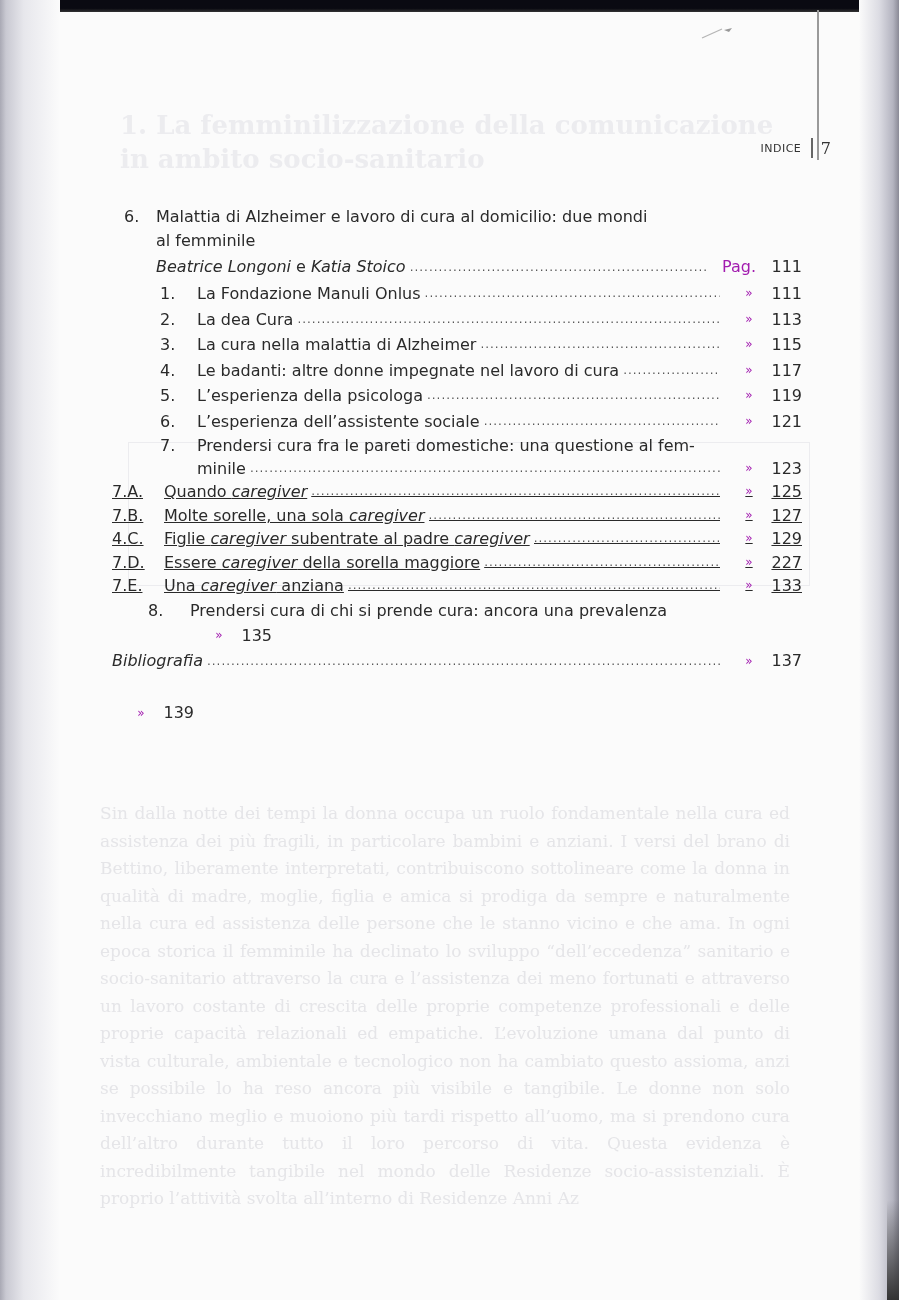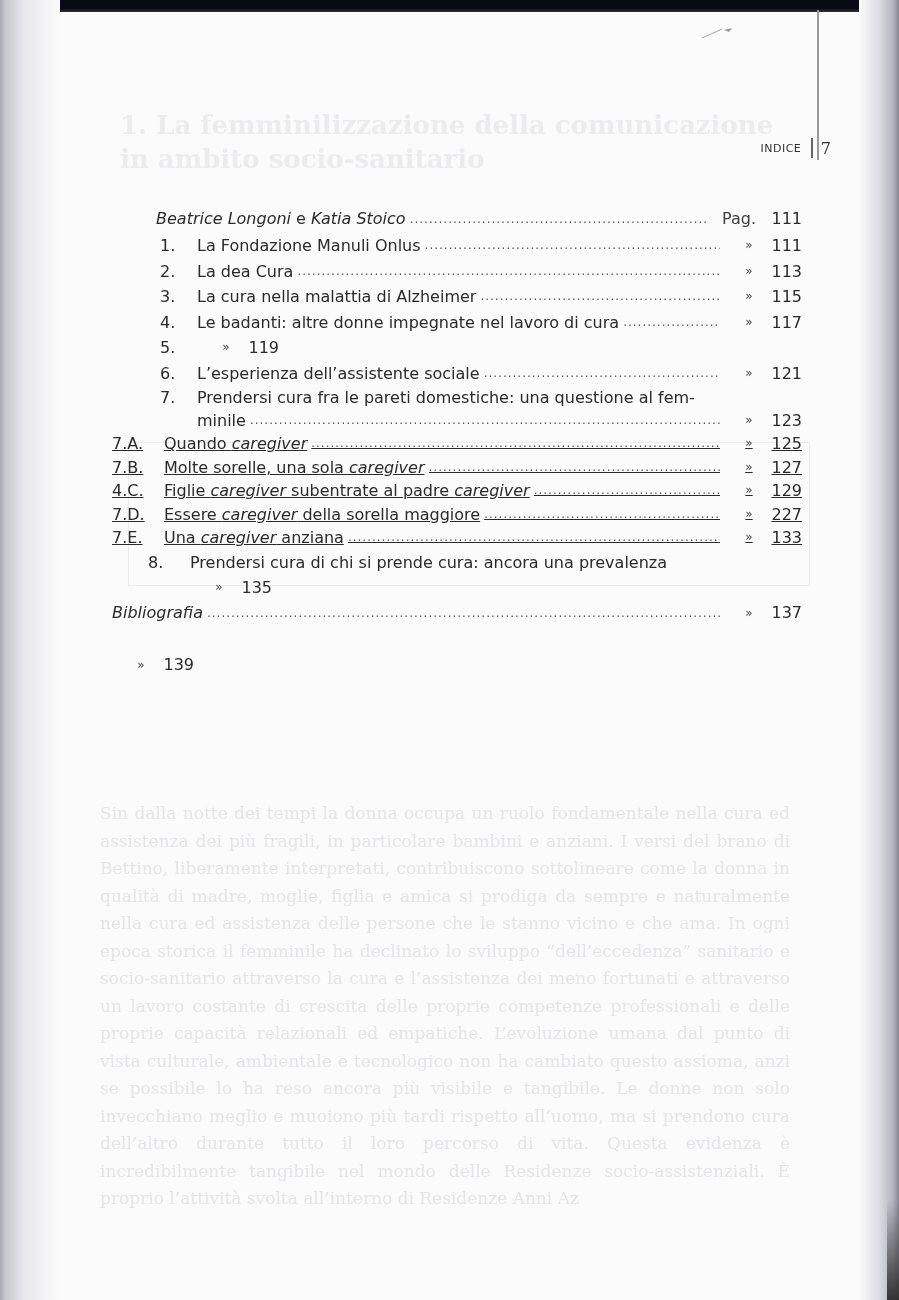--- a/index.html
+++ b/index.html
@@ -30,21 +30,21 @@
   .running-head { font-size: 11px; letter-spacing: 0.5px; color: #333; }
   .header-rule { width: 1.5px; height: 20px; background: #666; margin: 0 8px 0 10px; }
   .page-number { font-size: 16px; color: #333; font-family: "DejaVu Serif", serif; }
 
   .toc { position: absolute; left: 112px; top: 205px; width: 690px; font-size: 16px; color: #2a2a2a; }
   .entry { position: relative; display: flex; align-items: center; }
   .num { flex: 0 0 auto; }
   .title { flex: 1 1 auto; display: flex; align-items: flex-end; overflow: hidden; white-space: nowrap; }
   .leader { flex: 1 1 auto; overflow: hidden; white-space: nowrap; color: #555; letter-spacing: 1px; font-size: 12px; margin-left: 4px; }
   .leader::after { content: "........................................................................................................................................................................"; }
-  .marker { flex: 0 0 34px; text-align: center; font-size: 12px; color: #404040; margin-left: 12px; }
+  .marker { flex: 0 0 34px; text-align: center; font-size: 12px; color: #a21caf; margin-left: 12px; }
   .page { flex: 0 0 36px; text-align: right; }
   .it { font-style: italic; }
 
   .chapter { margin-left: 12px; line-height: 24px; }
   .chapter .num { width: 32px; display: inline-block; }
   .authors { margin-left: 44px; line-height: 28px; }
   .l1 { margin-left: 48px; line-height: 25.5px; }
   .l1 .num { width: 37px; }
   .l2 { line-height: 23.5px; text-decoration: underline; }
   .l2 .num { width: 52px; }
@@ -69,20 +69,24 @@
 <div class="ghost ghost-body">Sin dalla notte dei tempi la donna occupa un ruolo fondamentale nella cura ed assistenza dei più fragili, in particolare bambini e anziani. I versi del brano di Bettino, liberamente interpretati, contribuiscono sottolineare come la donna in qualità di madre, moglie, figlia e amica si prodiga da sempre e naturalmente nella cura ed assistenza delle persone che le stanno vicino e che ama. In ogni epoca storica il femminile ha declinato lo sviluppo “dell’eccedenza” sanitario e socio-sanitario attraverso la cura e l’assistenza dei meno fortunati e attraverso un lavoro costante di crescita delle proprie competenze professionali e delle proprie capacità relazionali ed empatiche. L’evoluzione umana dal punto di vista culturale, ambientale e tecnologico non ha cambiato questo assioma, anzi se possibile lo ha reso ancora più visibile e tangibile. Le donne non solo invecchiano meglio e muoiono più tardi rispetto all’uomo, ma si prendono cura dell’altro durante tutto il loro percorso di vita. Questa evidenza è incredibilmente tangibile nel mondo delle Residenze socio-assistenziali. È proprio l’attività svolta all’interno di Residenze Anni Az</div>
 
 <div class="header">
   <span class="running-head">INDICE</span>
   <span class="header-rule"></span>
   <span class="page-number">7</span>
 </div>
 
 <div class="toc">
 
+  <div class="chapter">
+    <div><span class="num">6.</span><span>Malattia di Alzheimer e lavoro di cura al domicilio: due mondi</span></div>
+    <div style="padding-left:32px">al femminile</div>
+  </div>
 
   <div class="entry authors">
     <span class="title">
       <span class="it">Beatrice Longoni</span>
         <span style="white-space:pre"> e </span>
         <span class="it">Katia Stoico</span>
       <span class="leader"></span>
     </span>
     <span class="marker" style="font-size:16px;flex-basis:44px;margin-left:16px;text-align:left">Pag.</span>
     <span class="page">111</span>
@@ -119,20 +123,24 @@
     <span class="num">4.</span>
     <span class="title">
         <span>Le badanti: altre donne impegnate nel lavoro di cura</span>
         <span class="leader"></span>
       </span>
     <span class="marker">»</span>
     <span class="page">117</span>
   </div>
   <div class="entry l1">
     <span class="num">5.</span>
+    <span class="title">
+        <span>L’esperienza della psicologa</span>
+        <span class="leader"></span>
+      </span>
     <span class="marker">»</span>
     <span class="page">119</span>
   </div>
   <div class="entry l1">
     <span class="num">6.</span>
     <span class="title">
         <span>L’esperienza dell’assistente sociale</span>
         <span class="leader"></span>
       </span>
     <span class="marker">»</span>

